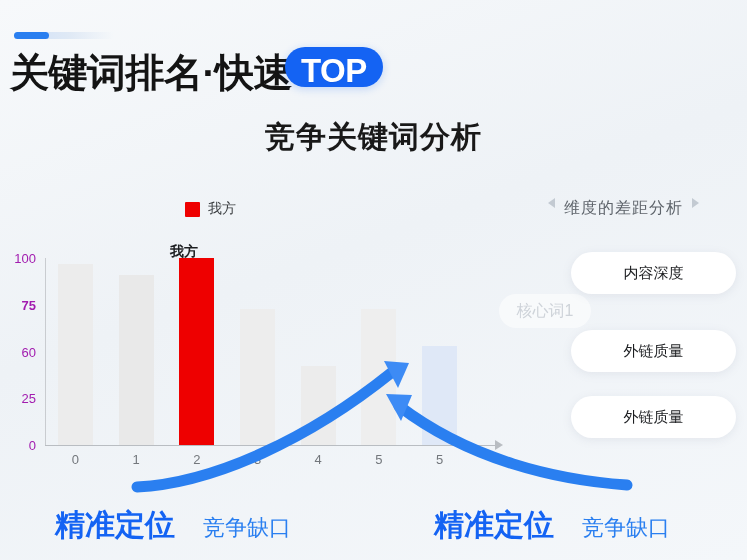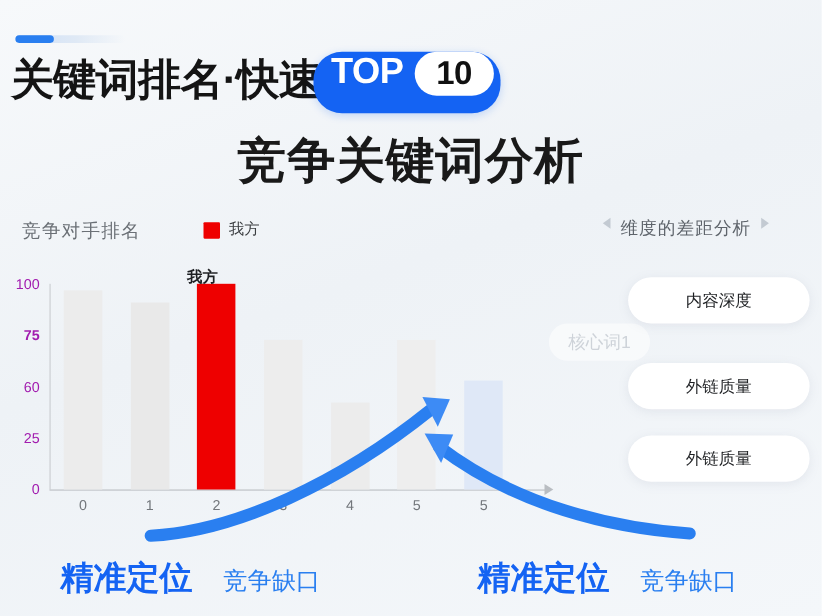--- a/index.html
+++ b/index.html
@@ -17,31 +17,31 @@
     background:linear-gradient(90deg,#cfe0f8 0%,#dfe9f5 55%,rgba(231,238,246,0) 100%);}
   .progress-fill{position:absolute;left:0;top:0;height:7px;width:35px;border-radius:4px;background:#2a7ff0;}
 
   
   .headline{position:absolute;left:10px;top:44px;display:flex;align-items:center;height:56px;}
   .headline .h-main{
     font-size:39px;font-weight:bold;color:#141414;letter-spacing:-0.5px;line-height:1;
     white-space:nowrap;
   }
   .badge{
-    position:absolute;left:285px;top:47px;height:56px;border-radius:26px;background:#1463f3;
-    display:flex;align-items:flex-start;padding:0 6px 0 16px;box-shadow:0 2px 8px rgba(20,99,243,.22);
+    position:absolute;left:285px;top:47px;height:40px;border-radius:26px;background:#1463f3;
+    display:flex;align-items:flex-end;padding:0 6px 0 16px;box-shadow:0 2px 8px rgba(20,99,243,.22);
   }
   .badge-top{color:#ffffff;font-size:33px;font-weight:bold;letter-spacing:-0.5px;line-height:1;
     margin-right:10px;text-shadow:0 1px 1px rgba(0,0,0,.06);}
   .badge-num{width:72px;height:40px;border-radius:22px;background:#ffffff;display:flex;
     align-items:center;justify-content:center;color:#111;font-size:30px;font-weight:bold;letter-spacing:-0.5px;}
 
   
   .subtitle{position:absolute;left:0;right:0;top:117px;text-align:center;
-    font-size:44px;font-weight:bold;color:#191919;letter-spacing:1px;}
+    font-size:30px;font-weight:bold;color:#191919;letter-spacing:1px;}
 
   
   .chart-title{position:absolute;left:20px;top:198px;font-size:17px;color:#6b7076;letter-spacing:1px;}
   .legend{position:absolute;left:185px;top:200px;display:flex;align-items:center;}
   .legend-swatch{width:15px;height:15px;background:#ee0000;border-radius:1px;margin-right:8px;}
   .legend-label{font-size:14px;color:#3a3d40;}
 
   
   .panel-head{position:absolute;left:548px;top:198px;display:flex;gap:9px;}
   .tri{width:0;height:0;border-top:5px solid transparent;border-bottom:5px solid transparent;}
@@ -85,26 +85,24 @@
 
   <div class="progress">
     <div class="progress-fill" style="width: 35px;"></div>
   </div>
 
   <div class="headline">
     <span class="h-main">关键词排名·快速</span>
   </div>
   <div class="badge">
     <span class="badge-top">TOP</span>
-    <span class="badge-num">10</span>
   </div>
 
   <div class="subtitle">竞争关键词分析</div>
 
-  <div class="chart-title">竞争对手排名</div>
   <div class="legend">
     <span class="legend-swatch"></span>
     <span class="legend-label">我方</span>
   </div>
 
   <div class="panel-head">
     <span class="tri tri-l"></span>
     <span class="panel-head-label">维度的差距分析</span>
     <span class="tri tri-r"></span>
   </div>

